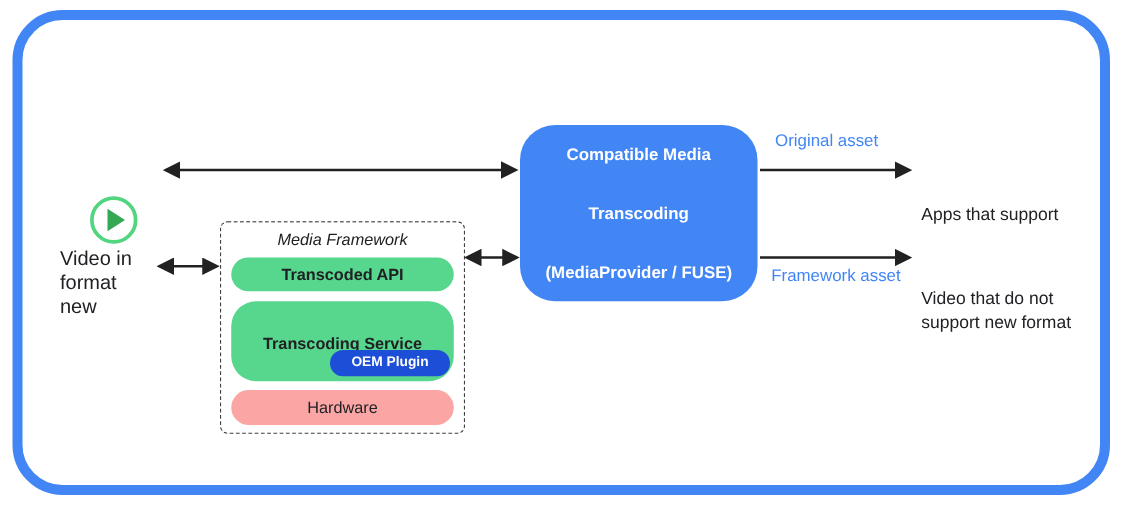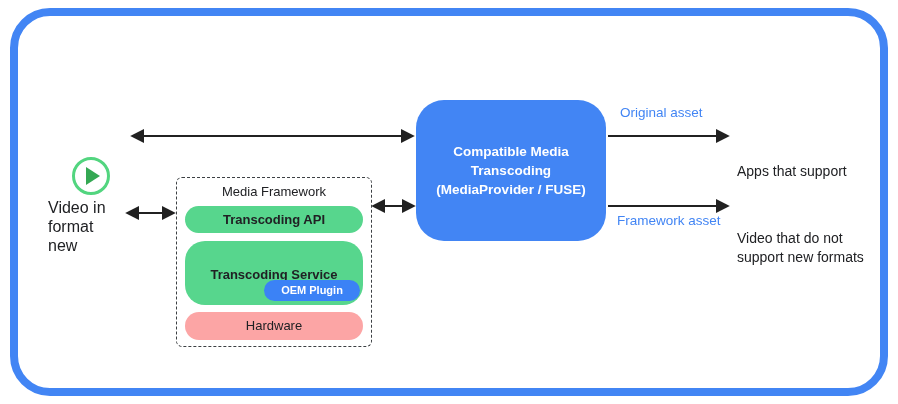--- a/index.html
+++ b/index.html
@@ -30,48 +30,49 @@
     position:absolute; left:48px; top:198px; width:86px;
     text-align:left; font-size:16px; line-height:19px;
   }
 
   
   .framework {
     position:absolute; left:176px; top:177px; width:194px; height:168px;
     border:1.5px dashed #3c4043; border-radius:6px; background:#ffffff;
   }
   .fw-title {
-    position:absolute; top:6px; left:0; right:0; text-align:center; font-size:13px;
+    position:absolute; top:6px; left:0; right:0; text-align:center; font-size:13px;font-style:italic;
   }
   .block { position:absolute; left:8px; width:178px; text-align:center; box-sizing:border-box; }
   .api {
     top:28px; height:27px; border-radius:15px; background:#57d68d;
     font-weight:bold; font-size:13px; line-height:27px;
   }
   .service {
     top:63px; height:64px; border-radius:20px; background:#57d68d;
   }
   .service-label { font-weight:bold; font-size:13px; padding-top:26px; }
   .oem {
     position:absolute; right:3px; bottom:4px; width:96px; height:21px;
-    border-radius:11px; background:#3b82f6; color:#ffffff;
+    border-radius:11px; background:#1d4ed8; color:#ffffff;
     font-weight:bold; font-size:11px; line-height:21px; text-align:center;
   }
   .hardware {
     top:134px; height:28px; border-radius:15px; background:#fca5a5;
     font-size:13px; line-height:28px;
   }
 
   
   .transcoder {
     position:absolute; left:416px; top:100px; width:190px; height:141px;
     background:#4285f4; border-radius:28px; color:#ffffff;
     font-weight:bold; font-size:13.5px; line-height:19px;
     display:flex; flex-direction:column; align-items:center; justify-content:center;
     text-align:center;
+    gap:28px;
   }
 
   .edge-label { position:absolute; color:#4285f4; font-size:13.5px; white-space:nowrap; }
   .edge-original { left:620px; top:105px; }
   .edge-transcoded { left:617px; top:213px; }
 
   .apps { position:absolute; left:737px; font-size:14px; line-height:19px;margin-top:40px; }
   .apps-support { top:122px; }
   .apps-nosupport { top:189px; }
 </style>
@@ -100,21 +101,21 @@
   </div>
 
   <div class="source-label lines">
     <span>Video in</span>
     <span>format</span>
     <span>new</span>
   </div>
 
   <div class="framework">
     <div class="fw-title">Media Framework</div>
-    <div class="block api">Transcoding API</div>
+    <div class="block api">Transcoded API</div>
     <div class="block service">
       <div class="service-label">Transcoding Service</div>
       <div class="oem">OEM Plugin</div>
     </div>
     <div class="block hardware">Hardware</div>
   </div>
 
   <div class="transcoder">
     <div>Compatible Media</div>
     <div>Transcoding</div>
@@ -123,16 +124,16 @@
 
   <div class="edge-label edge-original">Original asset</div>
   <div class="edge-label edge-transcoded">Framework asset</div>
 
   <div class="apps apps-support lines">
     <span>Apps that support</span>
   </div>
 
   <div class="apps apps-nosupport lines">
     <span>Video that do not</span>
-    <span>support new formats</span>
+    <span>support new format</span>
   </div>
 
 </div>
 
 </body></html>

